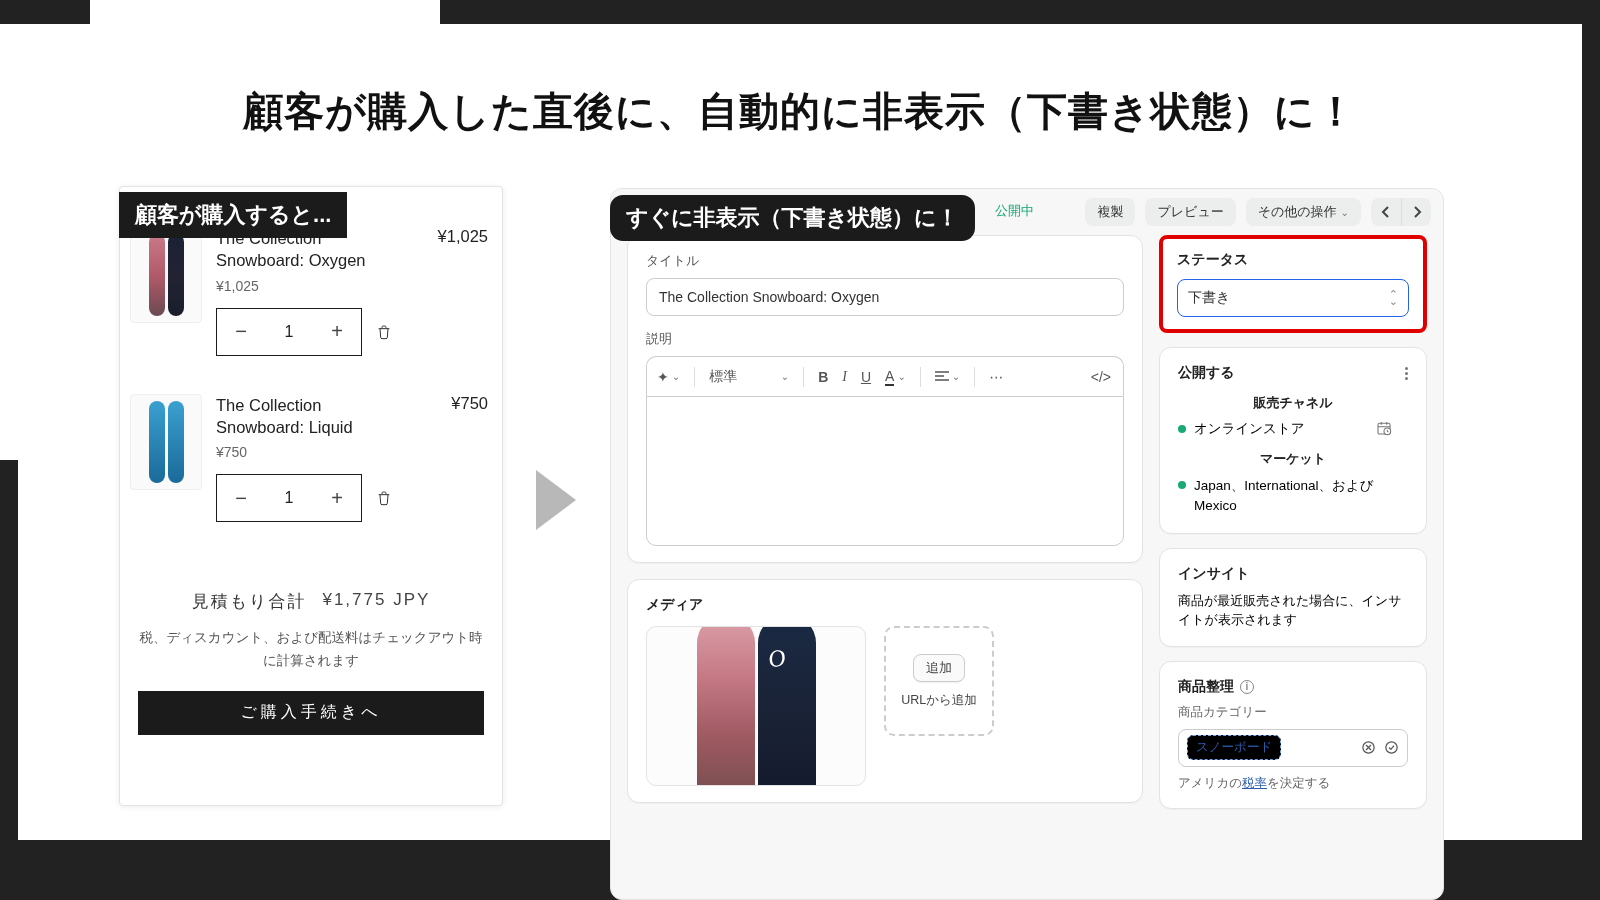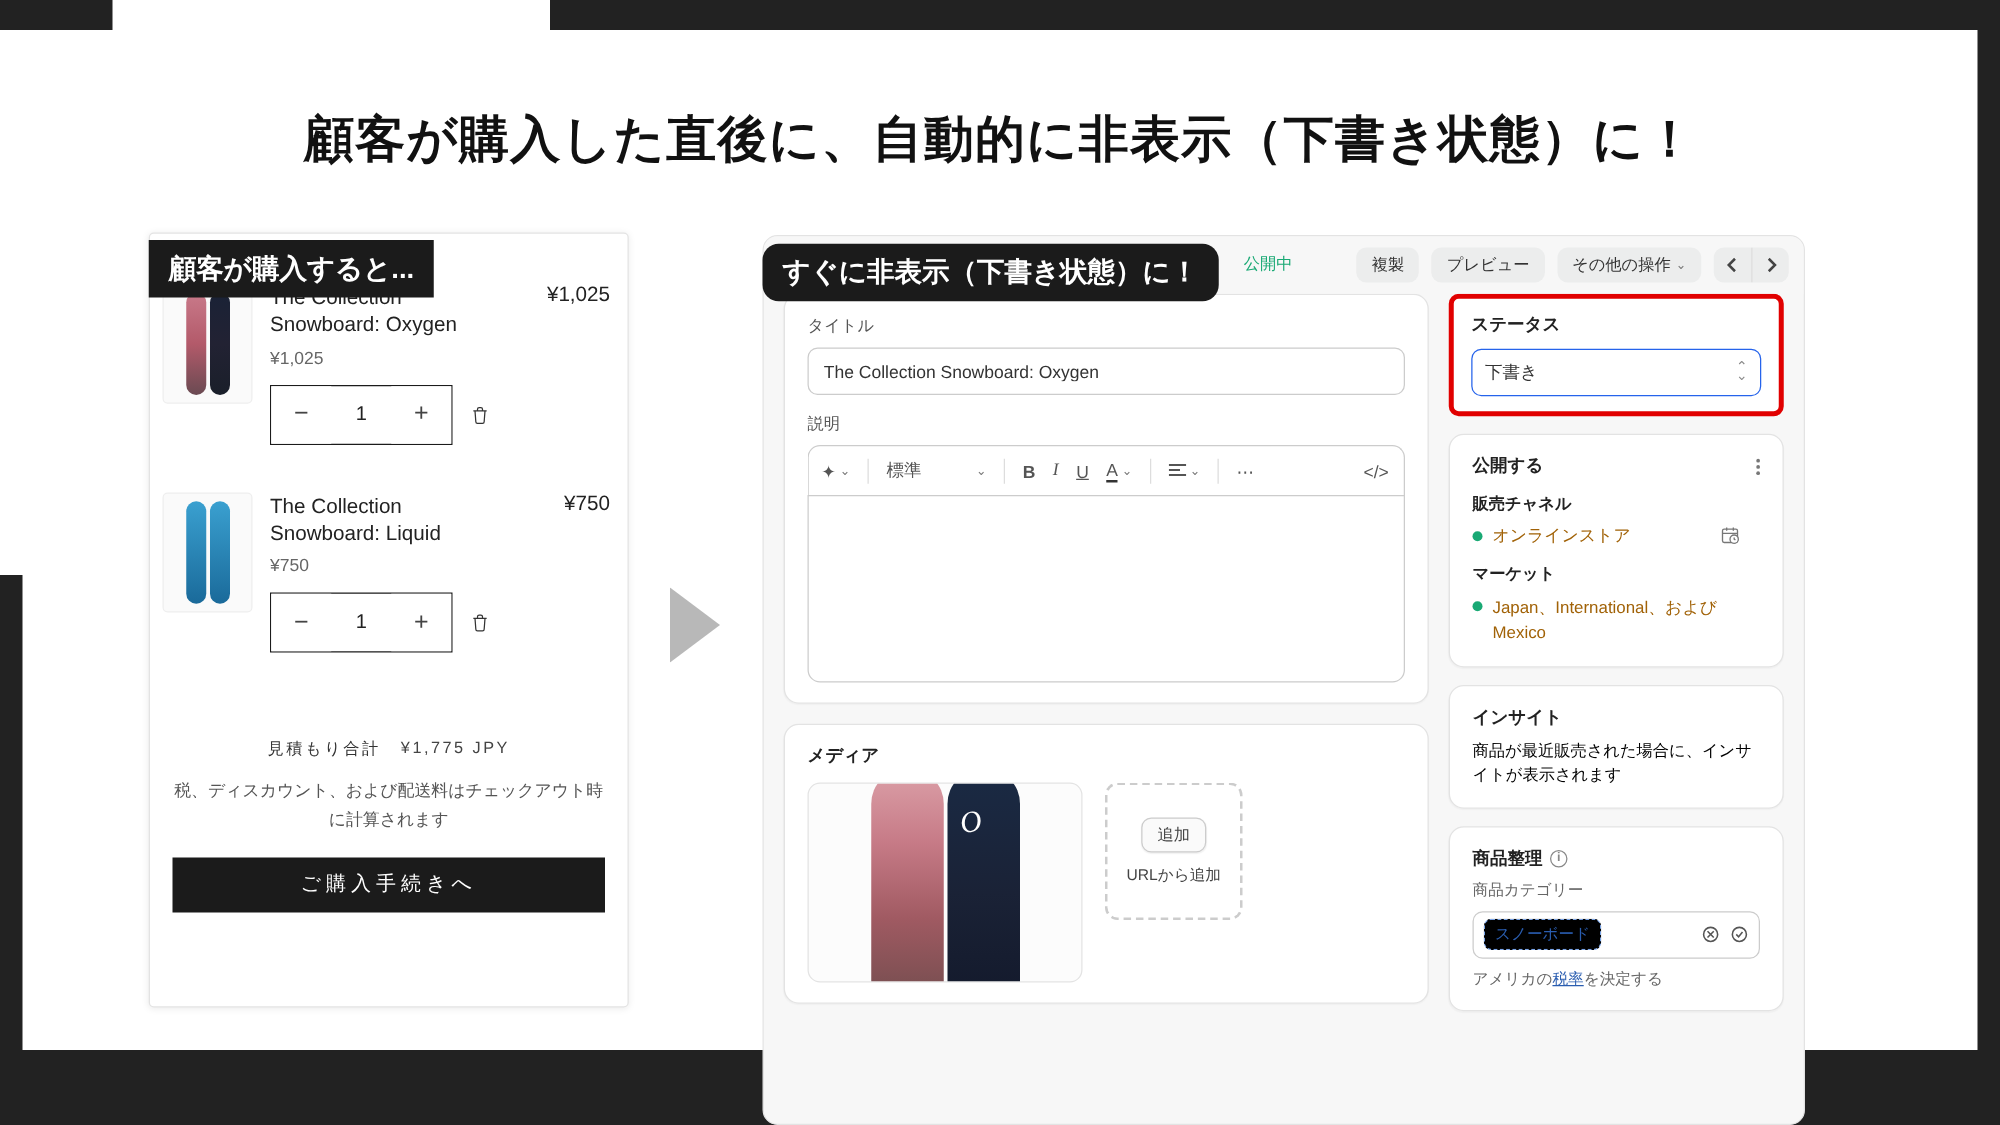--- a/index.html
+++ b/index.html
@@ -51,21 +51,21 @@
   .cart-title { font-size:16.5px; color:#222; line-height:1.35; }
   .cart-sub { font-size:14px; color:#666; margin-top:6px; }
   .cart-line-price { font-size:16.5px; color:#222; font-weight:500; text-align:right; min-width:70px; }
   .qty-row { display:flex; align-items:center; gap:14px; margin-top:14px; }
   .qty-box { display:flex; align-items:stretch; border:1px solid #1b1b1b; }
   .qty-btn { width:48px; height:46px; display:flex; align-items:center; justify-content:center; background:#fff; border:none; font-size:20px; color:#444; cursor:pointer; }
   .qty-val { width:48px; display:flex; align-items:center; justify-content:center; font-size:16px; color:#222; }
   .trash { width:16px; height:18px; color:#333; }
 
   .cart-summary { padding:22px 18px 18px; }
-  .est-row { display:flex; justify-content:center; gap:16px; font-size:13px; color:#333; letter-spacing:2px; }
+  .est-row { display:flex; justify-content:center; gap:16px; font-size:17px; color:#333; letter-spacing:2px; }
   .est-row .amt { font-weight:500; color:#444; }
   .tax-note { font-size:13.5px; color:#555; text-align:center; margin-top:14px; line-height:1.7; }
   .checkout-btn { margin-top:18px; background:#1b1b1b; color:#fff; text-align:center; height:44px; display:flex; align-items:center; justify-content:center; font-size:16px; letter-spacing:4px; cursor:pointer; }
 
   .arrow { position:absolute; top:470px; left:536px; color:#aaa; }
 
   
   .admin-panel {
     position:absolute; top:188px; left:610px; width:834px; height:712px;
     border:1px solid #e3e3e3; border-radius:12px; background:#f7f7f7;
@@ -94,22 +94,22 @@
   .media-row { display:flex; gap:18px; margin-top:12px; }
   .media-thumb { width:220px; height:160px; border:1px solid #e3e3e3; border-radius:10px; background:#fcfcfc; display:flex; align-items:flex-end; justify-content:center; overflow:hidden; }
   .media-add { width:110px; height:110px; border:2px dashed #ccc; border-radius:10px; display:flex; flex-direction:column; align-items:center; justify-content:center; gap:10px; font-size:13px; color:#444; }
   .add-pill { border:1px solid #ccc; border-radius:8px; padding:4px 12px; font-size:13px; background:#fafafa; cursor:pointer; box-shadow:0 1px 1px rgba(0,0,0,0.06); }
   .add-url { font-size:12.5px; color:#444; cursor:pointer; }
 
   .admin-side { width:268px; display:flex; flex-direction:column; gap:14px; }
   .highlight { border:4px solid #e10000; border-radius:8px; padding:12px 14px; background:#fff; }
   .status-select { width:100%; height:38px; border:1.5px solid #2563eb; border-radius:8px; padding:0 10px; font-size:14px; display:flex; align-items:center; justify-content:space-between; background:#fff; cursor:pointer; color:#333; }
   .sect-head { display:flex; align-items:center; justify-content:space-between; font-size:14px; font-weight:700; color:#222; }
-  .sect-sub { font-size:13px; font-weight:700; color:#222; margin-top:12px; }
-  .channel-row { display:flex; align-items:flex-start; gap:8px; margin-top:8px; font-size:13.5px; color:#a16207; }
+  .sect-sub { font-size:13px; font-weight:700; color:#222; margin-top:12px;text-align:center; }
+  .channel-row { display:flex; align-items:flex-start; gap:8px; margin-top:8px; font-size:13.5px; color:#000000; }
   .dot { width:8px; height:8px; border-radius:50%; background:#19a974; flex-shrink:0; margin-top:5px; }
   .insight-text { font-size:13px; color:#000000; margin-top:8px; line-height:1.5; }
   .cat-label { font-size:12.5px; color:#666; margin-top:8px; }
   .cat-box { margin-top:8px; border:1px solid #ccc; border-radius:8px; height:38px; display:flex; align-items:center; padding:0 8px; gap:8px; }
   .tag { border:1px dashed #7aa5e8; color:#2a5db0; background:#000000; border-radius:6px; padding:3px 8px; font-size:12.5px; }
   .tag-actions { margin-left:auto; display:flex; gap:8px; color:#555; }
   .tax-note2 { font-size:12.5px; color:#666; margin-top:8px; }
   .link { color:#2a5db0; text-decoration:underline; cursor:pointer; }
   .chev { font-size:10px; color:#777; }
   .dots-v { display:flex; flex-direction:column; gap:2px; }

